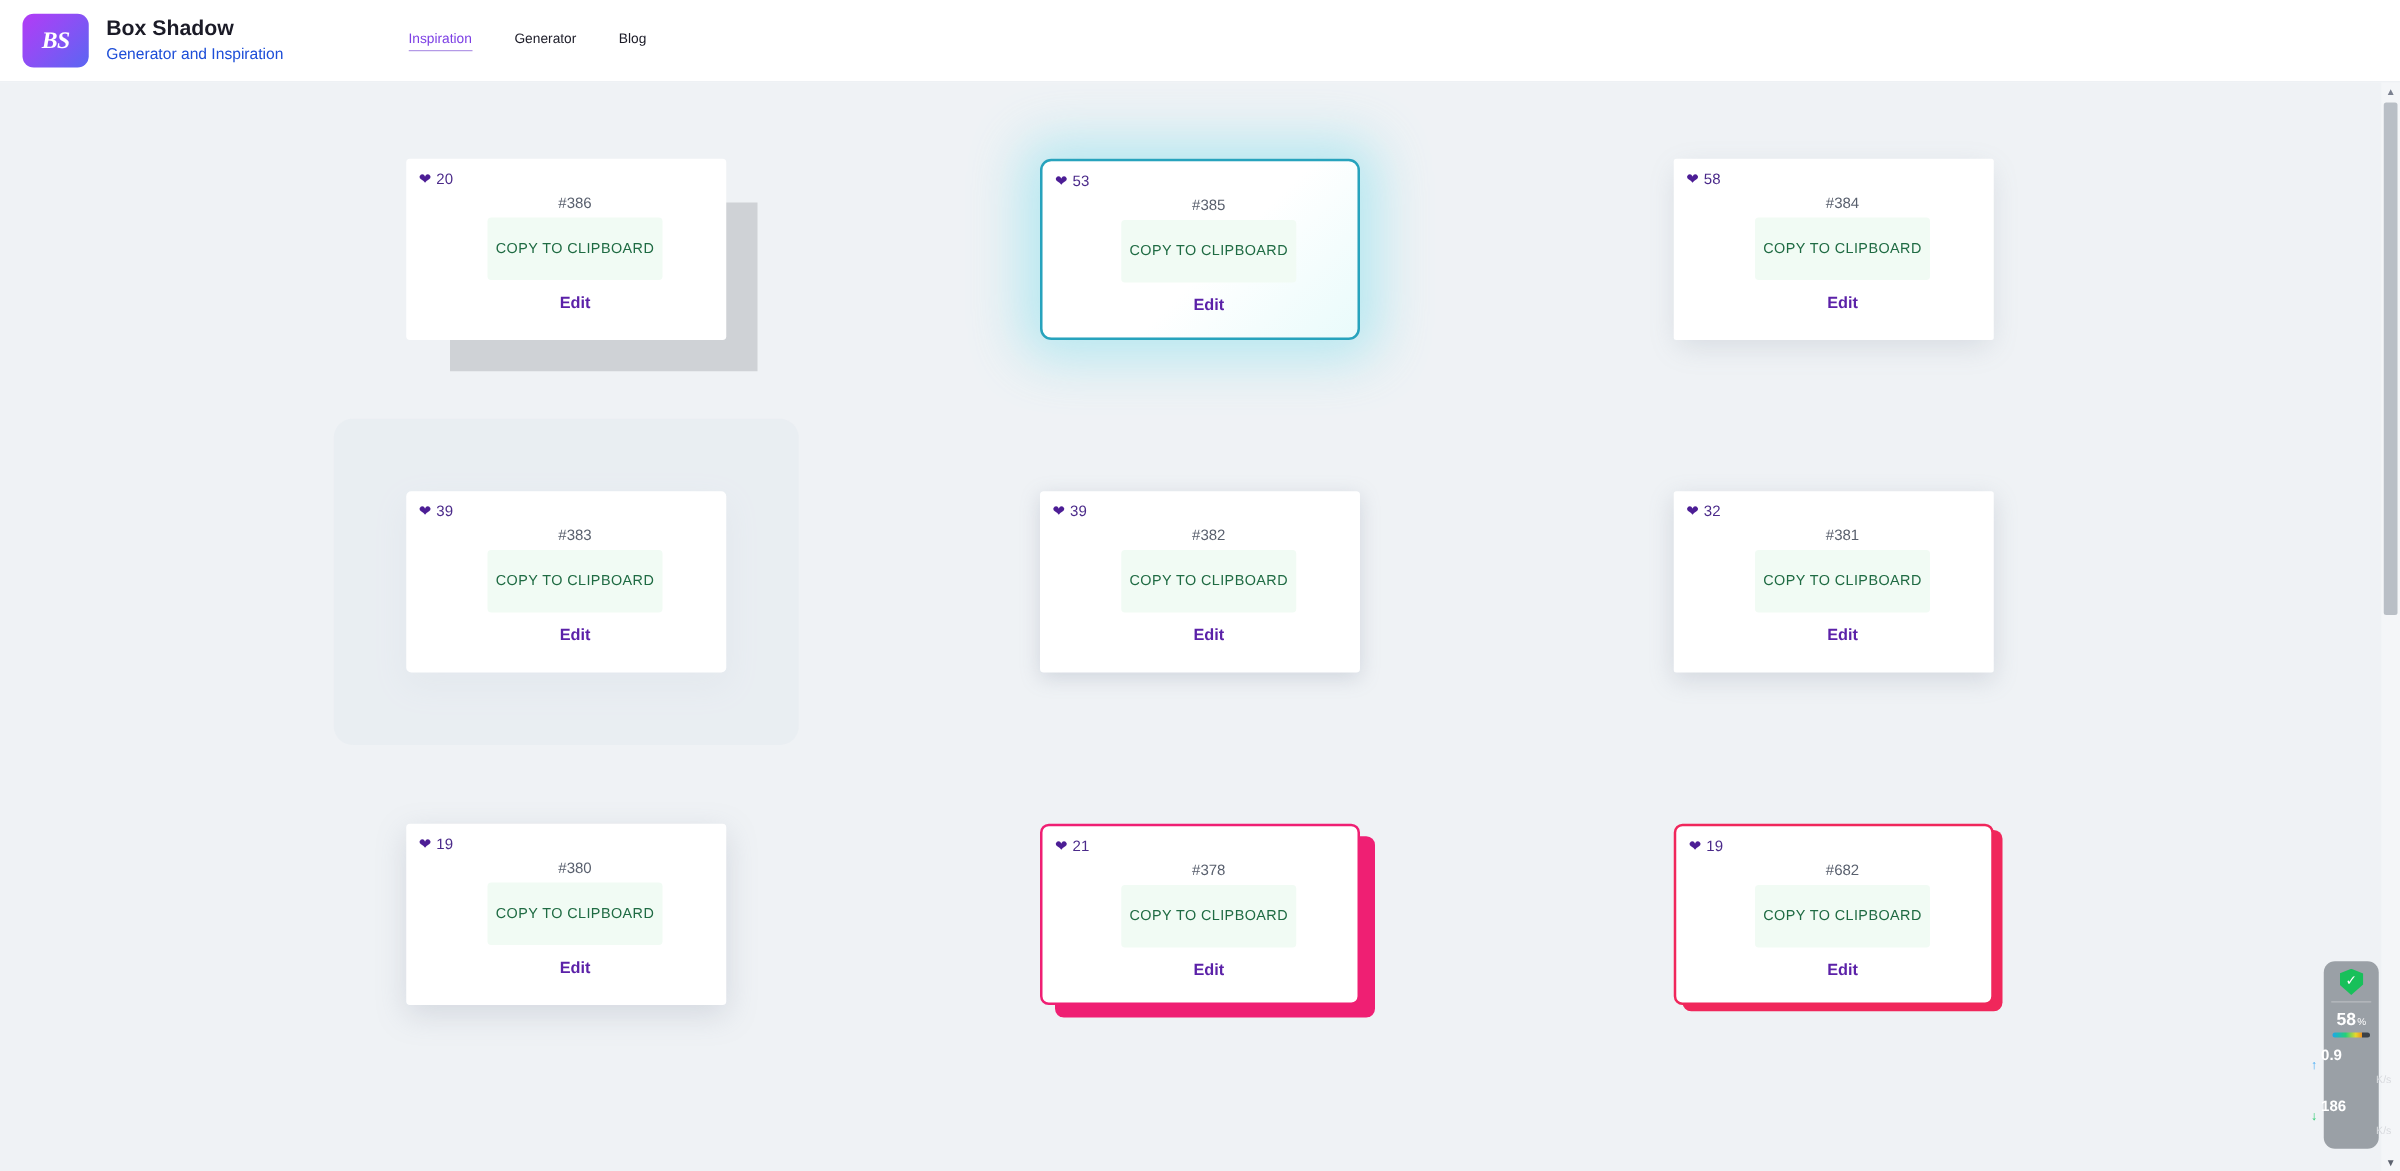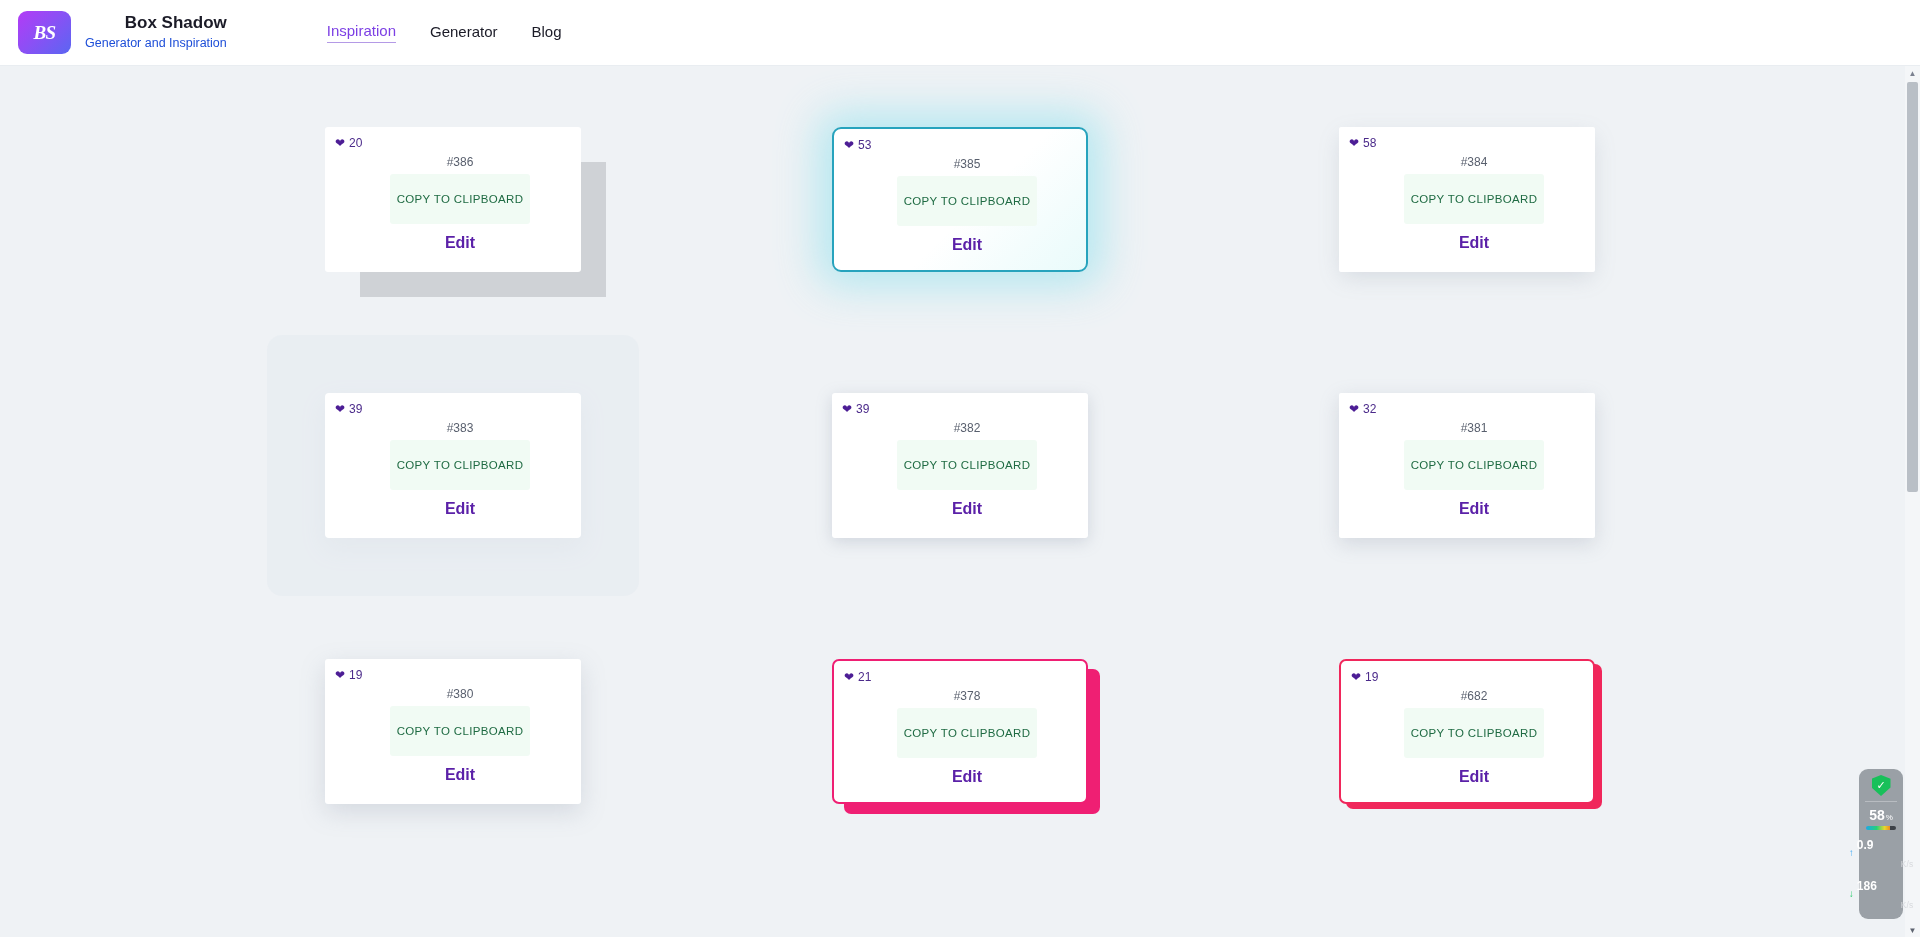--- a/index.html
+++ b/index.html
@@ -43,42 +43,42 @@
     align-items: center;
     justify-content: center;
     color: #ffffff;
     font-size: 19px;
     font-style: italic;
     font-weight: 700;
     letter-spacing: -0.5px;
     font-family: "Liberation Serif", serif;
   }
 
-  .brand-text { display: flex; flex-direction: column; justify-content: center; text-align: right; }
+  .brand-text { display: flex; flex-direction: column; justify-content: center; }
   .brand-title {
     font-size: 17px;
     font-weight: 700;
     color: #1b1b27;
     line-height: 1.2;
   }
   .brand-sub {
     font-size: 12.5px;
     color: #1d4ed8;
     line-height: 1.35;
     margin-top: 1px;
   }
 
   .nav {
     display: flex;
     align-items: center;
     gap: 34px;
     margin-left: 100px;
   }
   .nav-link {
-    font-size: 15px;
+    font-size: 11px;
     color: #1b1b27;
     text-decoration: none;
     padding-bottom: 3px;
     cursor: pointer;
   }
   .nav-link.active {
     color: #7c3fe4;
     border-bottom: 1.5px solid #b49ae6;
   }
 
@@ -152,21 +152,21 @@
     background: #f1fbf4;
     border: none;
     padding: 19px 7px;
     border-radius: 3px;
     cursor: pointer;
     font-family: "Liberation Sans", sans-serif;
   }
 
   .edit-link {
     margin-top: 10px;
-    font-size: 16px;
+    font-size: 13px;
     font-weight: 700;
     color: #5b21a8;
     text-decoration: none;
     cursor: pointer;
   }
 
   
   .sh-386 { box-shadow: 30px 30px 0px -5px #cfd2d6; border-radius: 3px; }
   .sh-385 {
     border: 2px solid #27a3bd;

